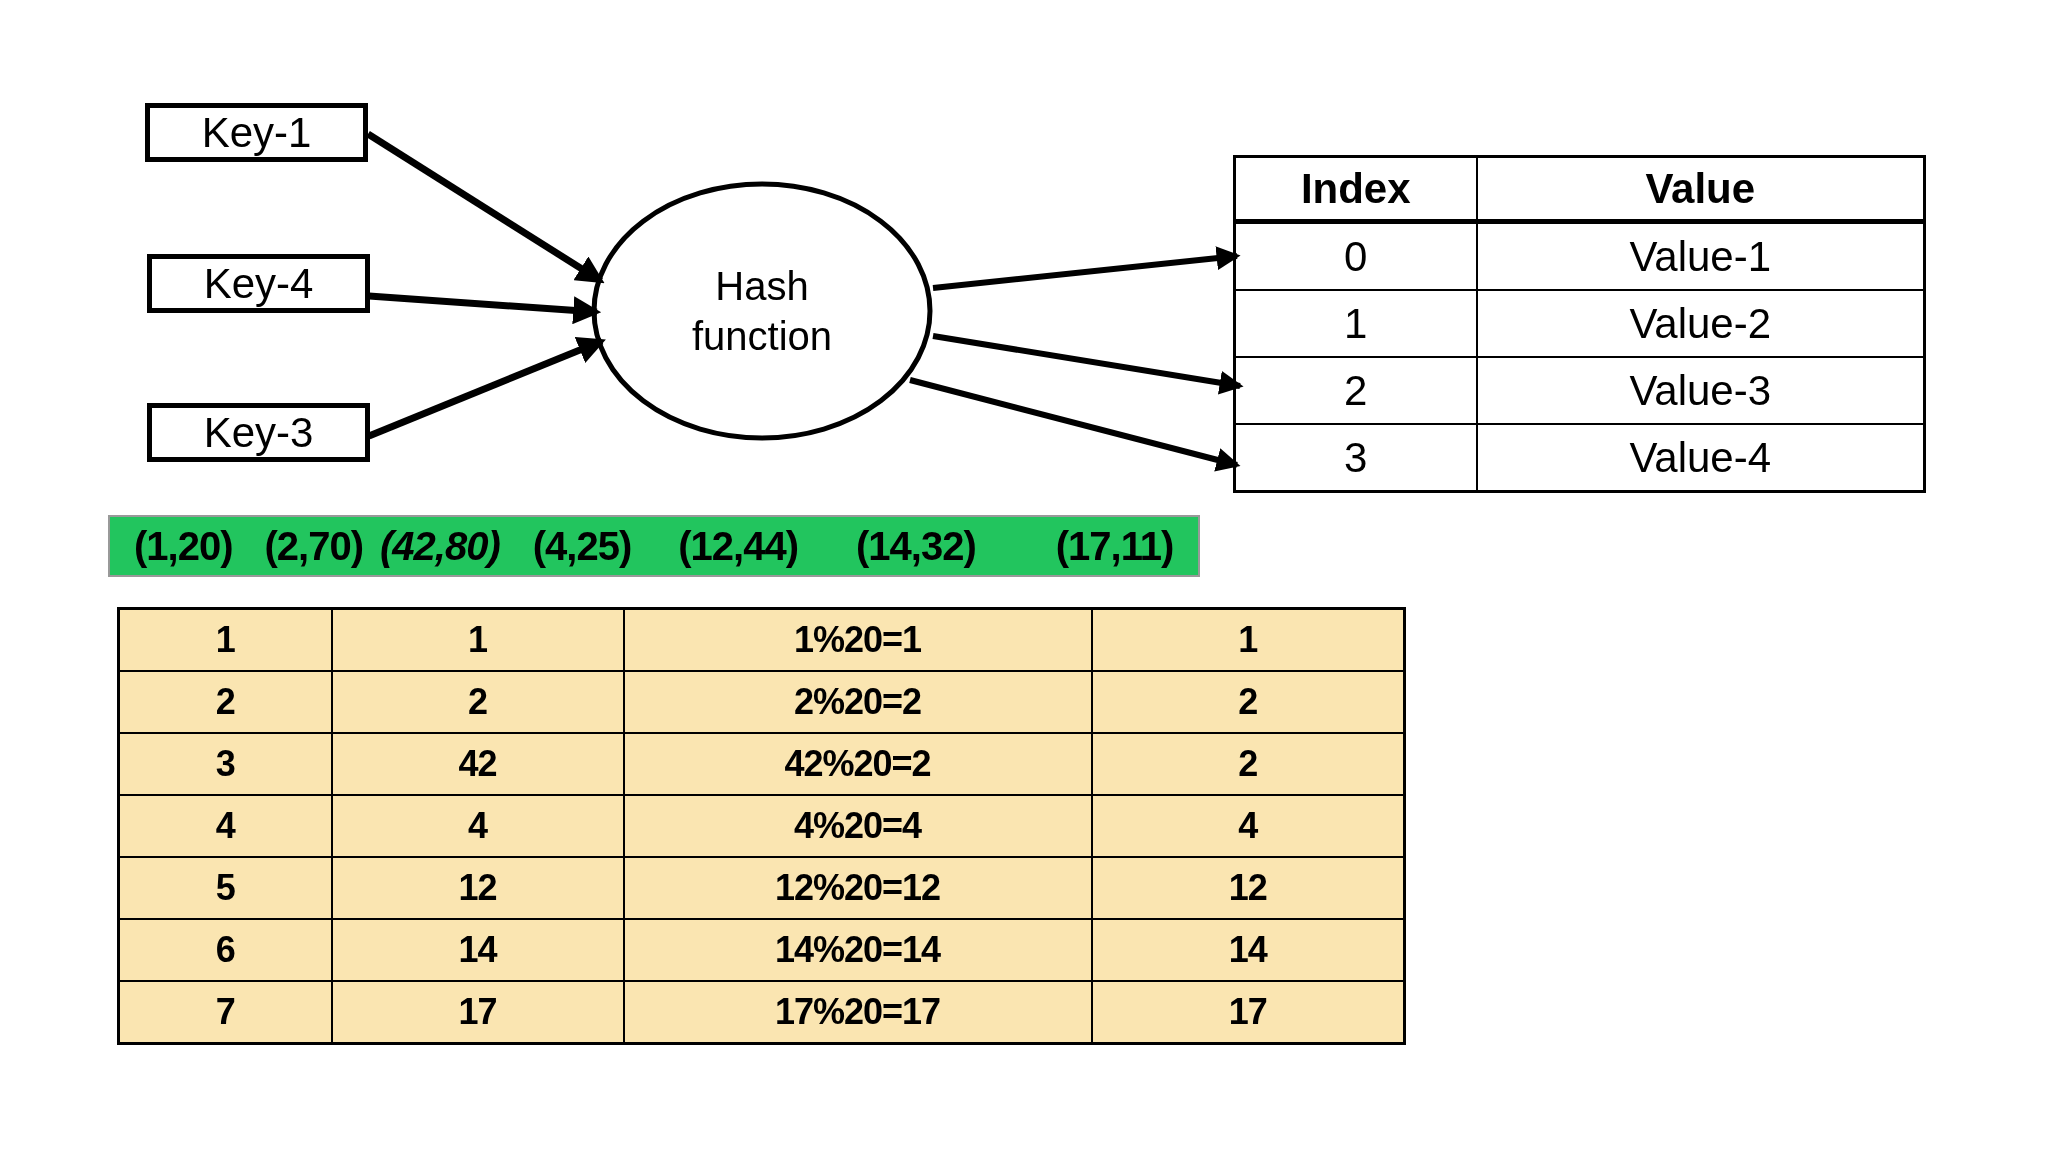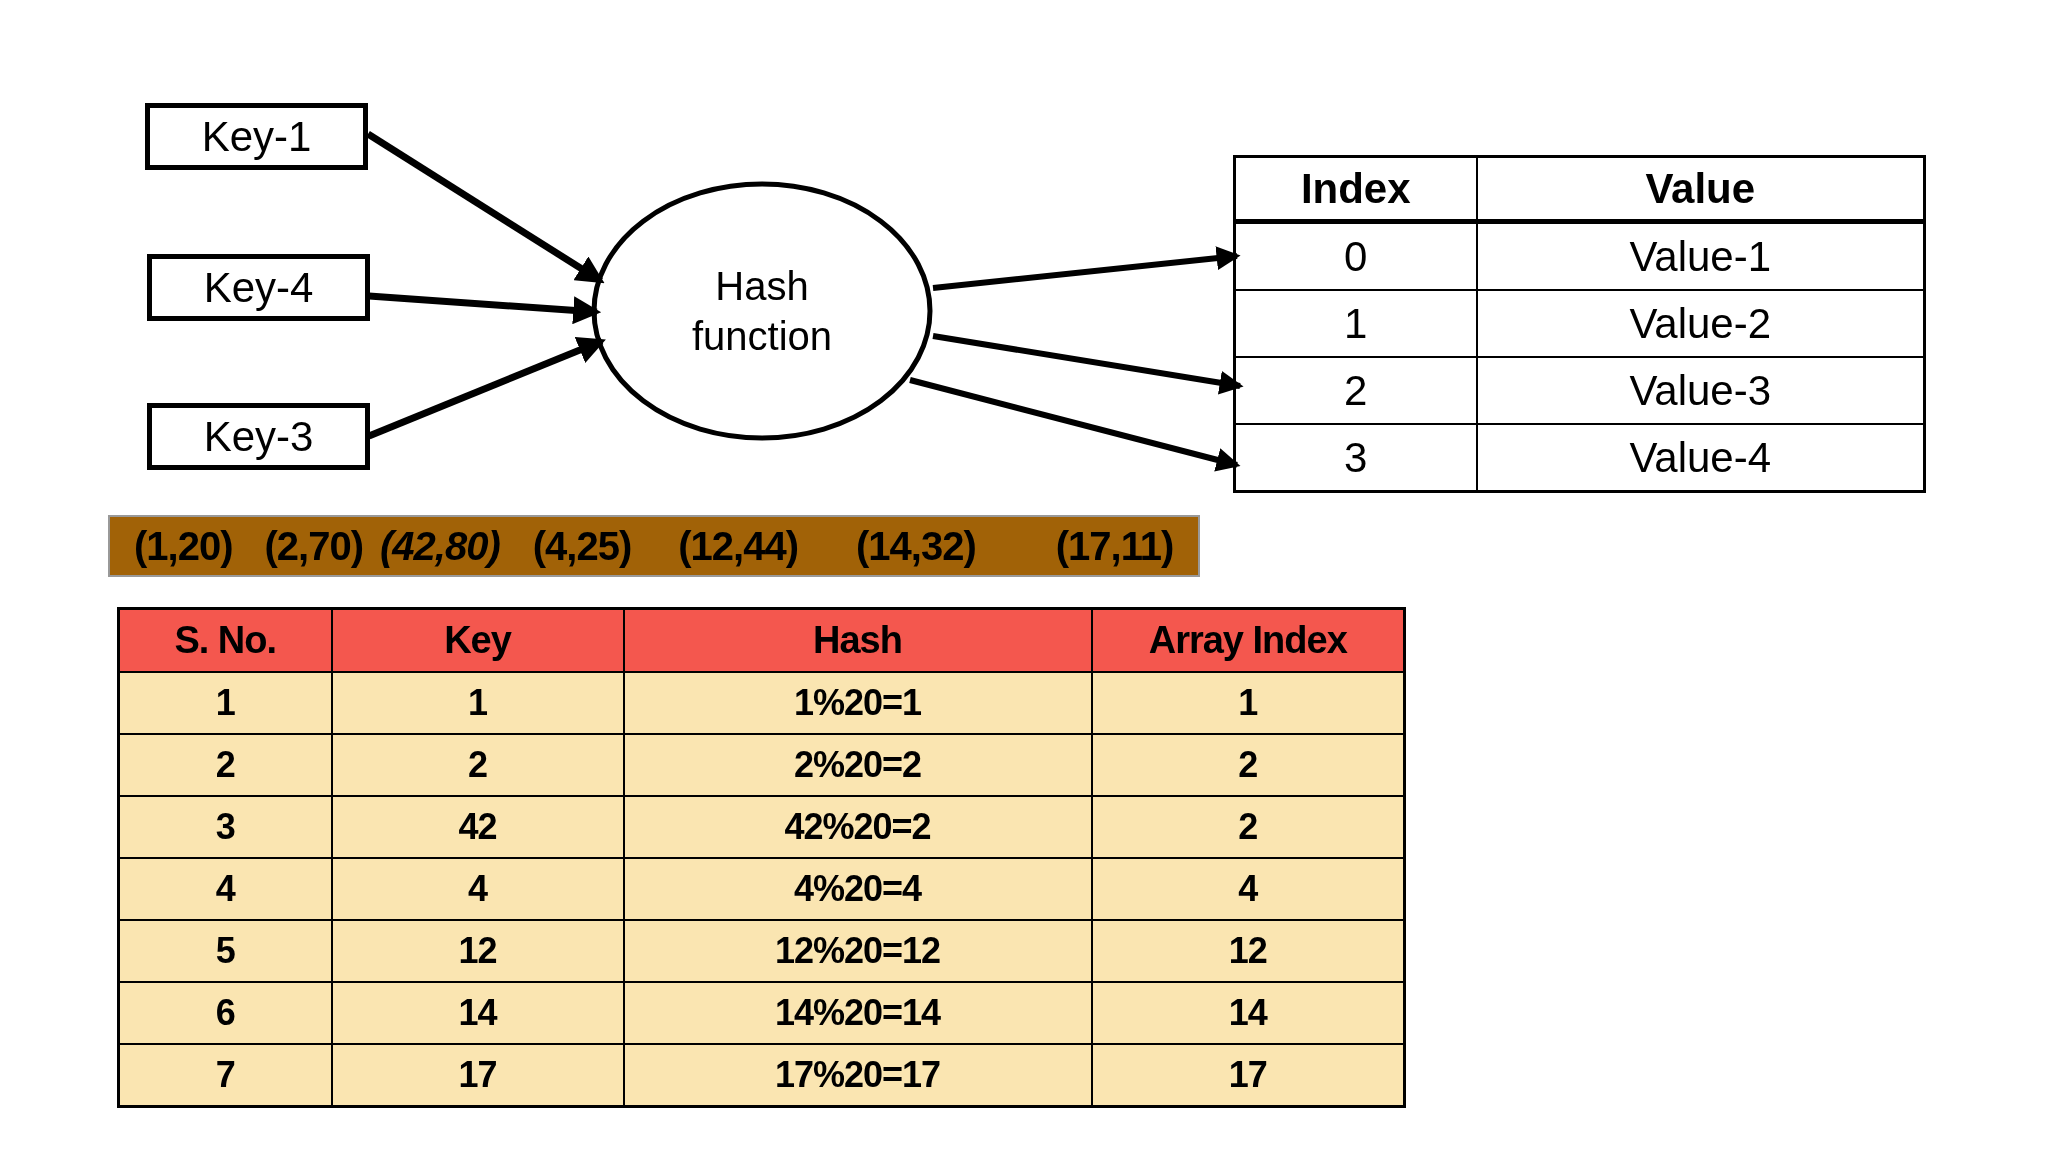--- a/index.html
+++ b/index.html
@@ -10,21 +10,21 @@
     background: #ffffff;
     font-family: "Liberation Sans", sans-serif;
     color: #000;
     overflow: hidden;
   }
   .svg-layer { position: absolute; left: 0; top: 0; width: 2048px; height: 1152px; }
 
   
   .key-box {
     position: absolute;
-    width: 223px; height: 67px;
+    width: 223px; height: 59px;
     border: 5px solid #000;
     background: #fff;
     box-sizing: border-box;
     display: flex; align-items: center; justify-content: center;
     font-size: 42px;
   }
   .key-1 { left: 145px; top: 103px; }
   .key-2 { left: 147px; top: 254px; }
   .key-3 { left: 147px; top: 403px; }
 
@@ -54,21 +54,21 @@
   }
   .itable th { height: 61px; font-weight: 700; border-bottom: 5px solid #000; }
   .itable td { height: 65px; font-weight: 400; }
 
   
   .pairs {
     position: absolute; left: 108px; top: 515px;
     width: 1092px; height: 62px;
     border: 2px solid #999999;
     box-sizing: border-box;
-    background: #a16207;
+    background: #22c55e;
     display: flex; align-items: center;
     font-size: 40px; font-weight: 700;
     letter-spacing: -1px;
   }
   .pairs span { display: inline-block; }
   .pair-0 { margin-left: 24px; }
   .pair-1 { margin-left: 32px; }
   .pair-2 { margin-left: 17px; font-style: italic; }
   .pair-3 { margin-left: 33px; }
   .pair-4 { margin-left: 47px; }
@@ -172,26 +172,20 @@
   </div>
 
   <table class="htable">
     <colgroup>
         <col style="width:213px">
         <col style="width:292px">
         <col style="width:468px">
         <col style="width:313px">
       </colgroup>
     <tbody>
-        <tr>
-      <th>S. No.</th>
-      <th>Key</th>
-      <th>Hash</th>
-      <th>Array Index</th>
-    </tr>
     <tr>
       <td>1</td>
       <td>1</td>
       <td>1%20=1</td>
       <td>1</td>
     </tr>
     <tr>
       <td>2</td>
       <td>2</td>
       <td>2%20=2</td>

